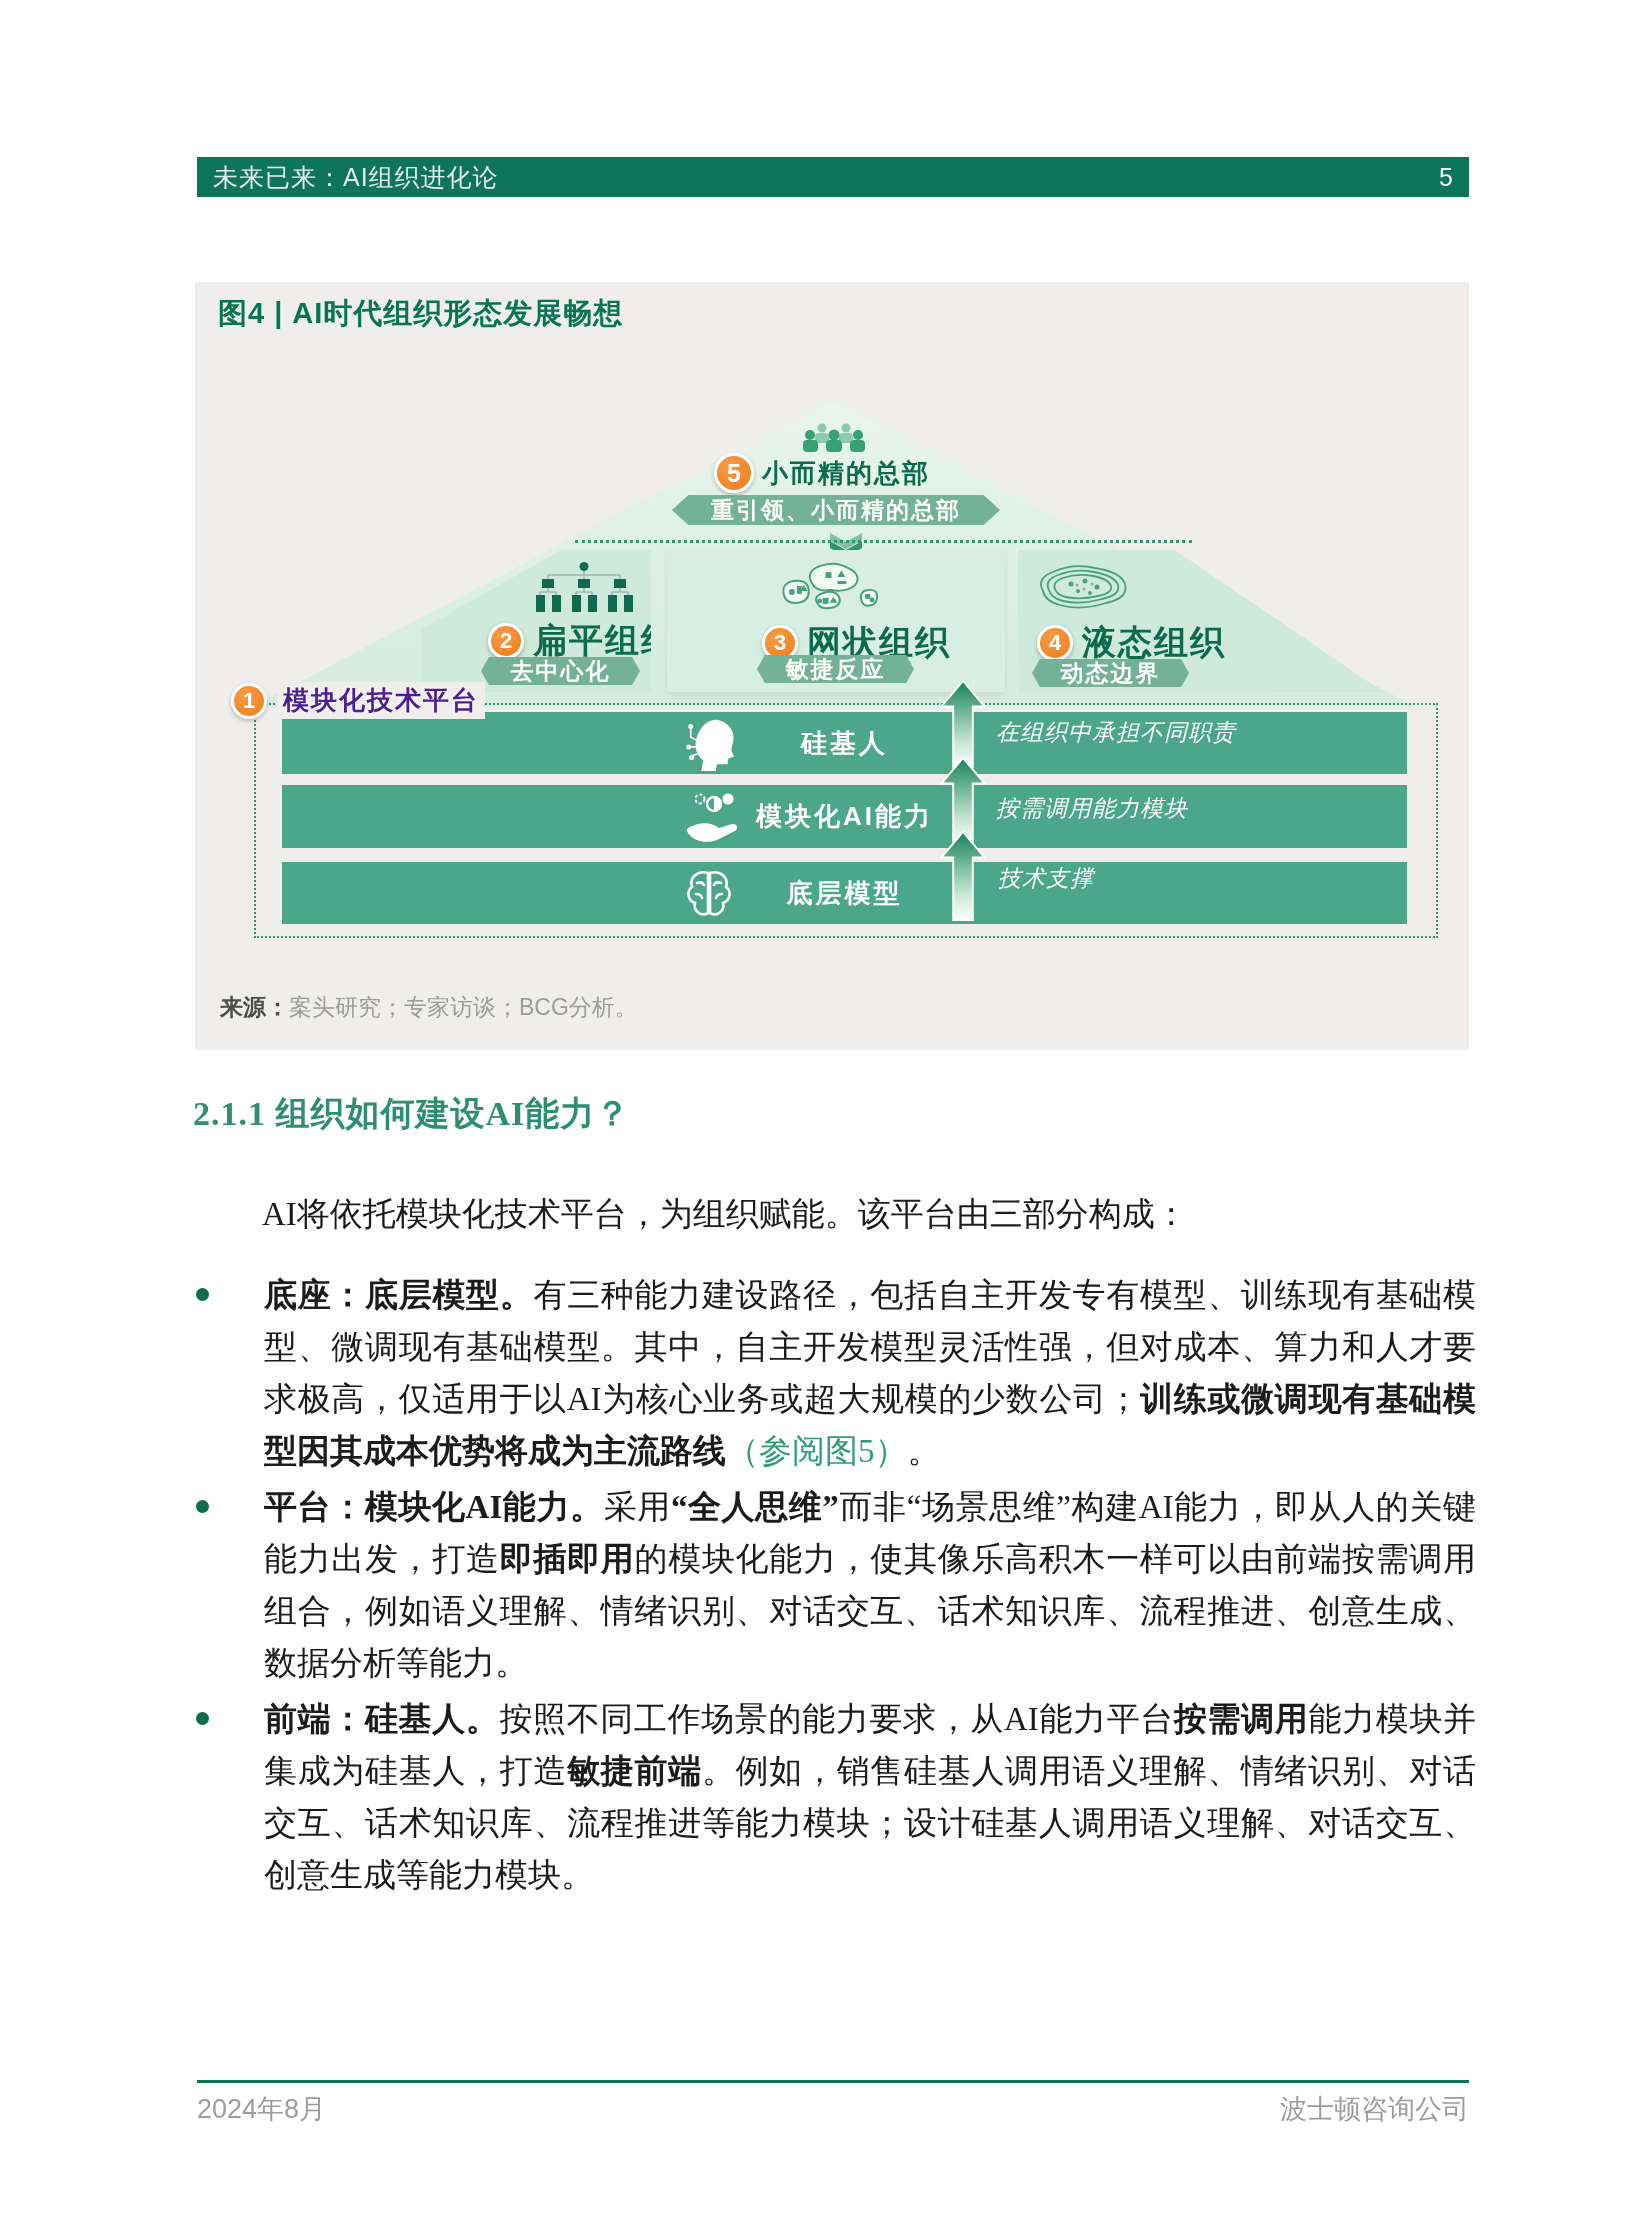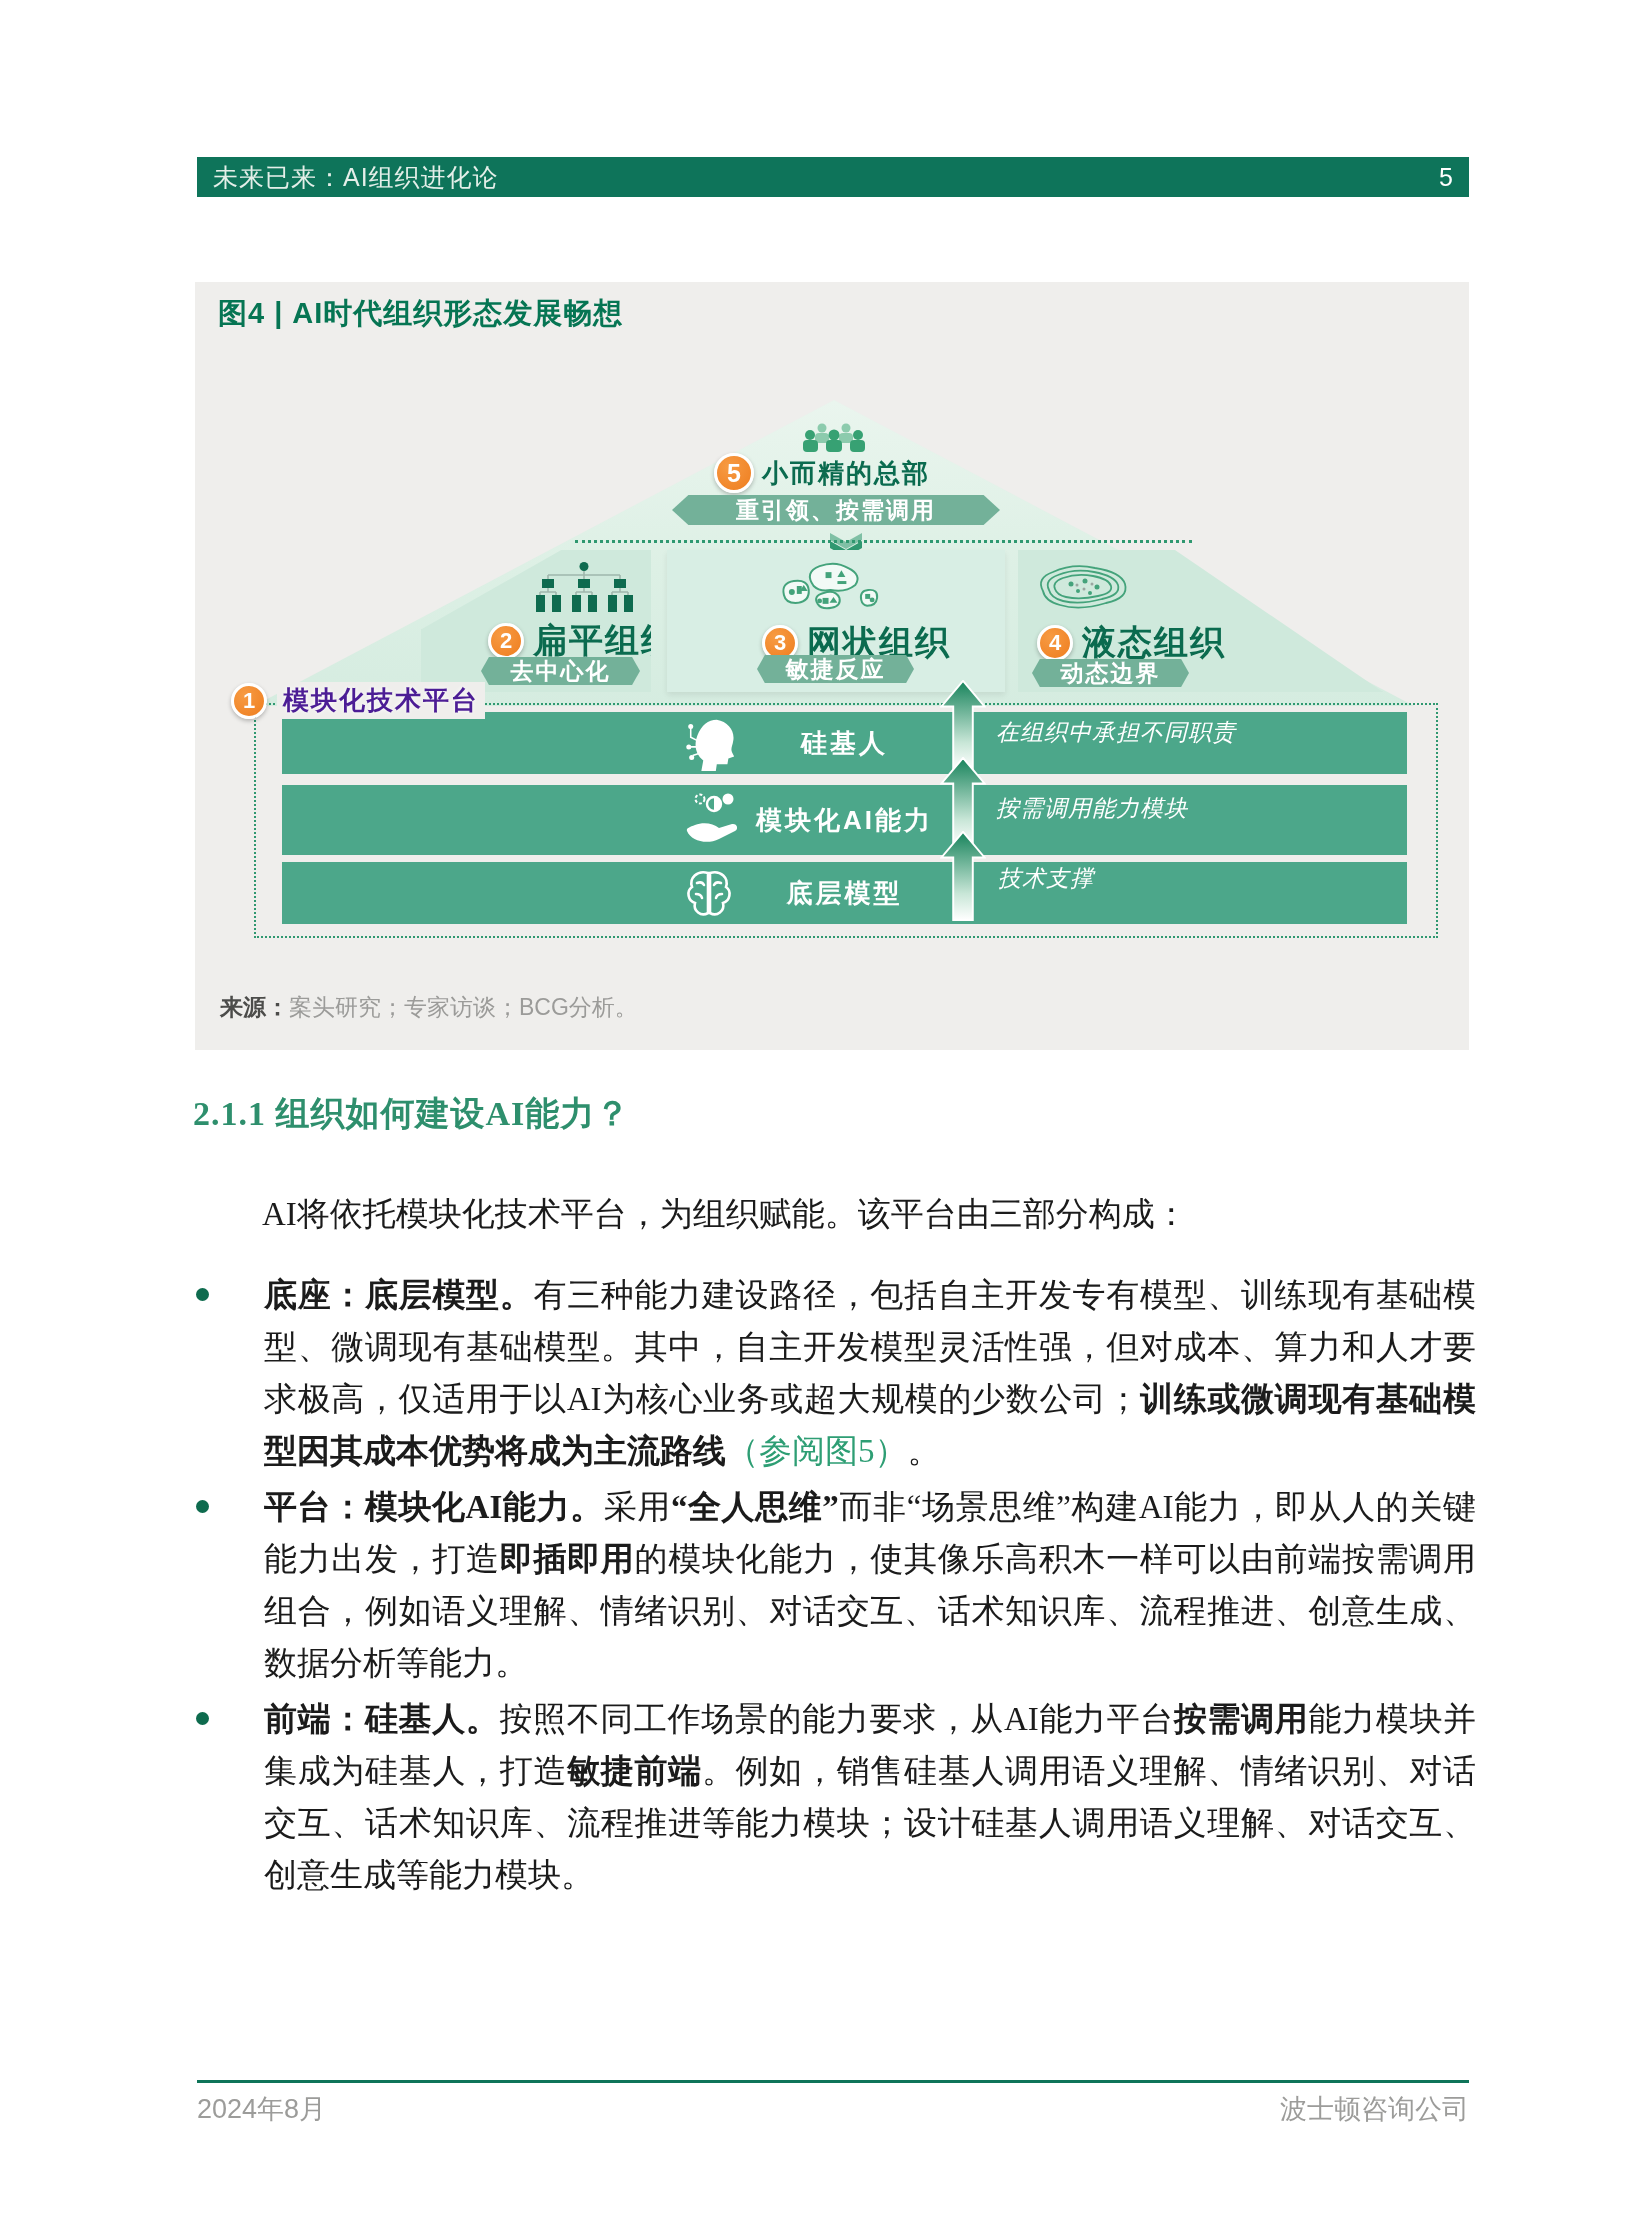--- a/index.html
+++ b/index.html
@@ -52,21 +52,21 @@
   .boxicon{position:absolute;}
 
   
   .platform-border{position:absolute;left:59px;top:421px;width:1184px;height:235px;
                    border:2px dotted #2F9870;box-sizing:border-box;}
   .platform-head{position:absolute;left:36px;top:400px;display:flex;align-items:center;gap:10px;z-index:4;}
   .platform-label{color:#4c1d95;font-weight:bold;font-size:26px;letter-spacing:2px;
                   background:#EFEEEC;padding:1px 6px;text-shadow:0 0 4px #ffffff;}
   .layer-bar{position:absolute;left:87px;width:1125px;background:#4CA78A;z-index:1;}
   .bar1{top:430px;height:62px;}
-  .bar2{top:503px;height:70px;}
+  .bar2{top:503px;height:63px;}
   .bar3{top:580px;height:62px;}
   .bar-label{position:absolute;left:0;right:0;top:0;bottom:0;display:flex;align-items:center;justify-content:center;
              color:#ffffff;font-weight:bold;font-size:26px;letter-spacing:3px;}
   .bar-icon{position:absolute;left:401px;}
   .annotation{position:absolute;color:#ffffff;font-style:italic;font-size:23px;letter-spacing:1px;z-index:3;white-space:nowrap;}
   .ann1{left:801px;top:435px;}
   .ann2{left:801px;top:511px;}
   .ann3{left:803px;top:581px;}
   .up-arrow{position:absolute;left:745px;z-index:2;}
   .arr1{top:398px;} .arr2{top:475px;} .arr3{top:549px;}
@@ -120,21 +120,21 @@
           <circle cx="32" cy="13" r="5.5"></circle>
             <rect x="24" y="18" width="16" height="12" rx="4"></rect>
           <circle cx="56" cy="13" r="5"></circle>
             <rect x="48" y="18" width="15" height="12" rx="4"></rect>
         </g>
       </svg>
       <div class="hq-row">
         <span class="numcircle big">5</span>
         <span class="hq-label">小而精的总部</span>
       </div>
-      <div class="banner hq-banner">重引领、按需调用</div>
+      <div class="banner hq-banner">重引领、小而精的总部</div>
 
       <div class="dotted-h"></div>
       <svg class="chev" width="36" height="24" viewBox="0 0 36 24">
         <polygon points="2,0 18,9 34,0 34,7 18,16 2,7" fill="#2F9870" opacity="0.55"></polygon>
         <polygon points="2,8 18,17 34,8 34,15 18,24 2,15" fill="#2F9870"></polygon>
       </svg>
 
       <div class="orgbox box2">
         <svg class="boxicon" style="left:113px;top:11px;" width="100" height="52" viewBox="0 0 100 52">
           <g stroke="#9FB6AC" stroke-width="1.6" fill="none">

